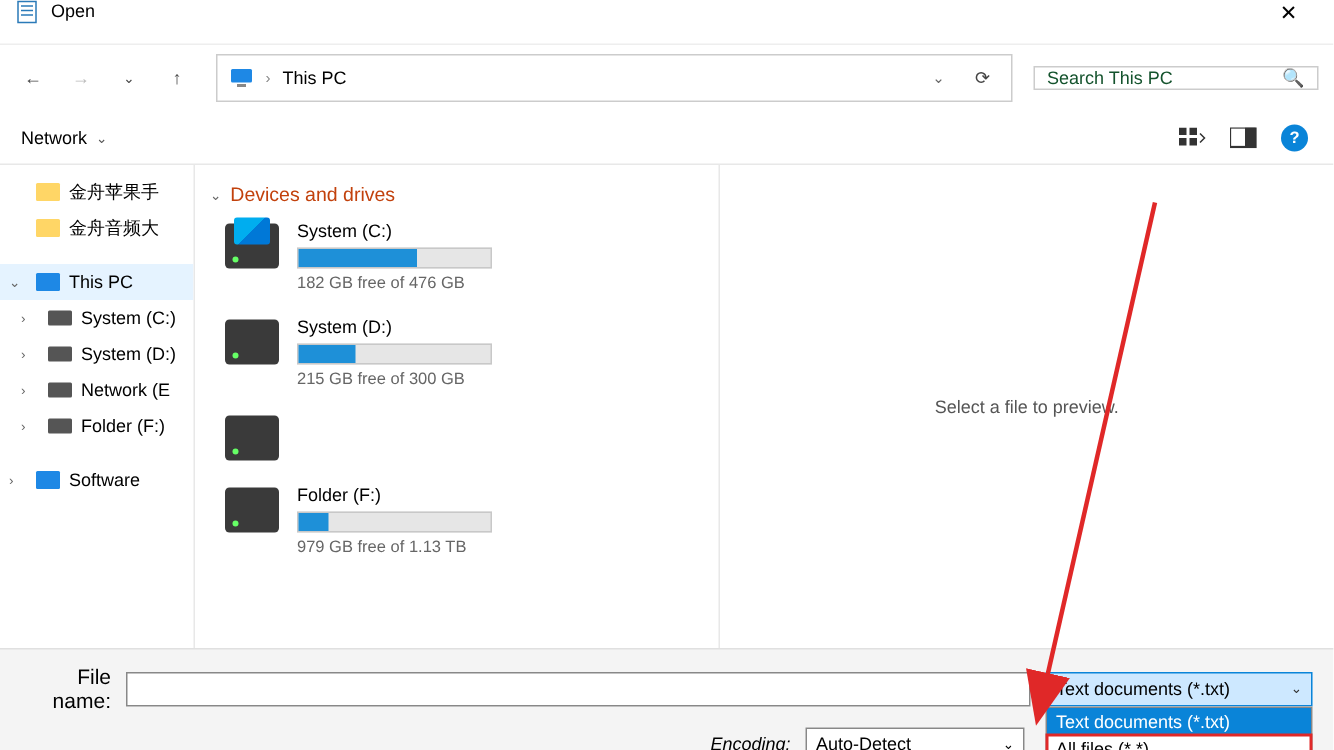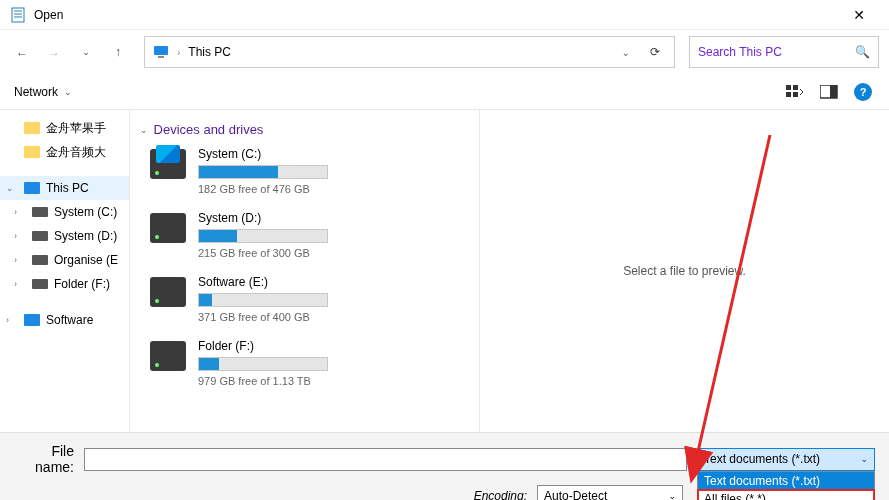--- a/index.html
+++ b/index.html
@@ -1,33 +1,33 @@
 <!DOCTYPE html>
 <html><head>
 <meta charset="utf-8">
 <style>
 * { margin: 0; padding: 0; box-sizing: border-box; font-family: 'Segoe UI', Tahoma, sans-serif; }
 body { background: #fff; width: 889px; height: 500px; overflow: hidden; font-size: 12px; color: #000; position: relative; }
 
-.titlebar { height: 30px; display: flex; align-items: center; padding: 0 10px; border-bottom: 1px solid #eee; }
+.titlebar { height: 30px; display: flex; padding: 0 10px; border-bottom: 1px solid #eee; }
 .titlebar .icon { width: 16px; height: 16px; margin-right: 8px; }
 .titlebar .title { flex: 1; font-size: 12px; }
 .titlebar .close { width: 40px; text-align: center; font-size: 14px; cursor: pointer; }
 
 .navbar { height: 44px; display: flex; align-items: center; padding: 0 10px; gap: 8px; }
 .nav-btn { width: 24px; height: 24px; display: flex; align-items: center; justify-content: center; color: #444; cursor: pointer; }
 .nav-btn.disabled { color: #bbb; }
 .addressbar { flex: 1; height: 32px; border: 1px solid #ccc; display: flex; align-items: center; padding: 0 8px; gap: 8px; margin: 0 6px; }
 .addr-icon { width: 16px; height: 16px; }
 .addr-sep { color: #888; font-size: 10px; }
 .addr-text { font-size: 12px; }
 .addr-spacer { flex: 1; }
 .addr-chevron { color: #666; font-size: 10px; padding: 0 6px; }
 .addr-refresh { color: #444; padding: 0 6px; }
-.searchbox { width: 190px; height: 32px; border: 1px solid #ccc; display: flex; align-items: center; padding: 0 8px; color: #6d28d9; }
+.searchbox { width: 190px; height: 16px; border: 1px solid #ccc; display: flex; align-items: center; padding: 0 8px; color: #14532d; }
 .searchbox span:first-child { flex: 1; font-size: 12px; }
 
 .toolbar { height: 36px; display: flex; align-items: center; padding: 0 14px; border-bottom: 1px solid #e8e8e8; }
 .organise { display: flex; align-items: center; gap: 6px; cursor: pointer; }
 .organise .chev { font-size: 9px; color: #555; }
 .tool-spacer { flex: 1; }
 .tool-icon { width: 24px; height: 24px; margin-left: 10px; display: flex; align-items: center; justify-content: center; cursor: pointer; }
 .help-icon { width: 18px; height: 18px; border-radius: 50%; background: #0a84d8; color: #fff; font-size: 11px; font-weight: bold; display: flex; align-items: center; justify-content: center; }
 
 .main { display: flex; height: 322px; }
@@ -40,21 +40,21 @@
 .side-folder { width: 16px; height: 12px; background: #ffd666; border-radius: 1px; }
 .side-pc { width: 16px; height: 12px; background: #1e88e5; border-radius: 1px; }
 .side-drive { width: 16px; height: 10px; background: #555; border-radius: 1px; }
 .side-net { width: 16px; height: 12px; background: #1e88e5; border-radius: 1px; }
 .this-pc-row { background: #e5f3ff; }
 .side-gap { height: 12px; }
 
 .filelist { flex: 1; padding: 12px 0 0 10px; overflow: hidden; }
 .section-header { display: flex; align-items: center; gap: 6px; margin-bottom: 10px; cursor: pointer; }
 .section-header .chev { font-size: 9px; color: #666; }
-.section-header .label { color: #4c1d95; font-size: 13px; }
+.section-header .label { color: #c2410c; font-size: 13px; }
 
 .drive-row { display: flex; align-items: flex-start; gap: 12px; margin-bottom: 16px; padding-left: 10px; cursor: pointer; }
 .drive-icon-sys { width: 36px; height: 30px; background: #3a3a3a; border-radius: 3px; position: relative; margin-top: 2px; }
 .drive-icon-sys.win::before { content: ''; position: absolute; top: -4px; left: 6px; width: 24px; height: 18px; background: linear-gradient(135deg,#00adef 0 50%,#0078d7 50% 100%); border-radius: 2px; }
 .drive-icon-sys::after { content:''; position:absolute; bottom:4px; left:5px; width:4px; height:4px; border-radius:50%; background:#6f6; }
 .drive-info { flex: 1; }
 .drive-name { font-size: 12px; margin-bottom: 4px; }
 .drive-bar { width: 130px; height: 14px; background: #e6e6e6; border: 1px solid #c8c8c8; margin-bottom: 4px; position: relative; }
 .drive-fill { height: 100%; background: #1e90d8; }
 .drive-free { font-size: 11px; color: #666; }
@@ -164,21 +164,21 @@
         <span>System (C:)</span>
       </div>
     <div class="side-item child">
         <span class="expander">›</span>
         <div class="side-drive"></div>
         <span>System (D:)</span>
       </div>
     <div class="side-item child">
         <span class="expander">›</span>
         <div class="side-drive"></div>
-        <span>Organise (E</span>
+        <span>Network (E</span>
       </div>
     <div class="side-item child">
         <span class="expander">›</span>
         <div class="side-drive"></div>
         <span>Folder (F:)</span>
       </div>
     <div class="side-gap"></div>
     <div class="side-item top">
         <span class="expander">›</span>
         <div class="side-net"></div>
@@ -207,27 +207,20 @@
   <div class="drive-info">
     <div class="drive-name">System (D:)</div>
     <div class="drive-bar">
               <div class="drive-fill" style="width:30%"></div>
             </div>
     <div class="drive-free">215 GB free of 300 GB</div>
   </div>
         </div>
         <div class="drive-row">
           <div class="drive-icon-sys"></div>
-  <div class="drive-info">
-    <div class="drive-name">Software (E:)</div>
-    <div class="drive-bar">
-              <div class="drive-fill" style="width:10%"></div>
-            </div>
-    <div class="drive-free">371 GB free of 400 GB</div>
-  </div>
         </div>
         <div class="drive-row">
           <div class="drive-icon-sys"></div>
   <div class="drive-info">
     <div class="drive-name">Folder (F:)</div>
     <div class="drive-bar">
               <div class="drive-fill" style="width:16%"></div>
             </div>
     <div class="drive-free">979 GB free of 1.13 TB</div>
   </div>

